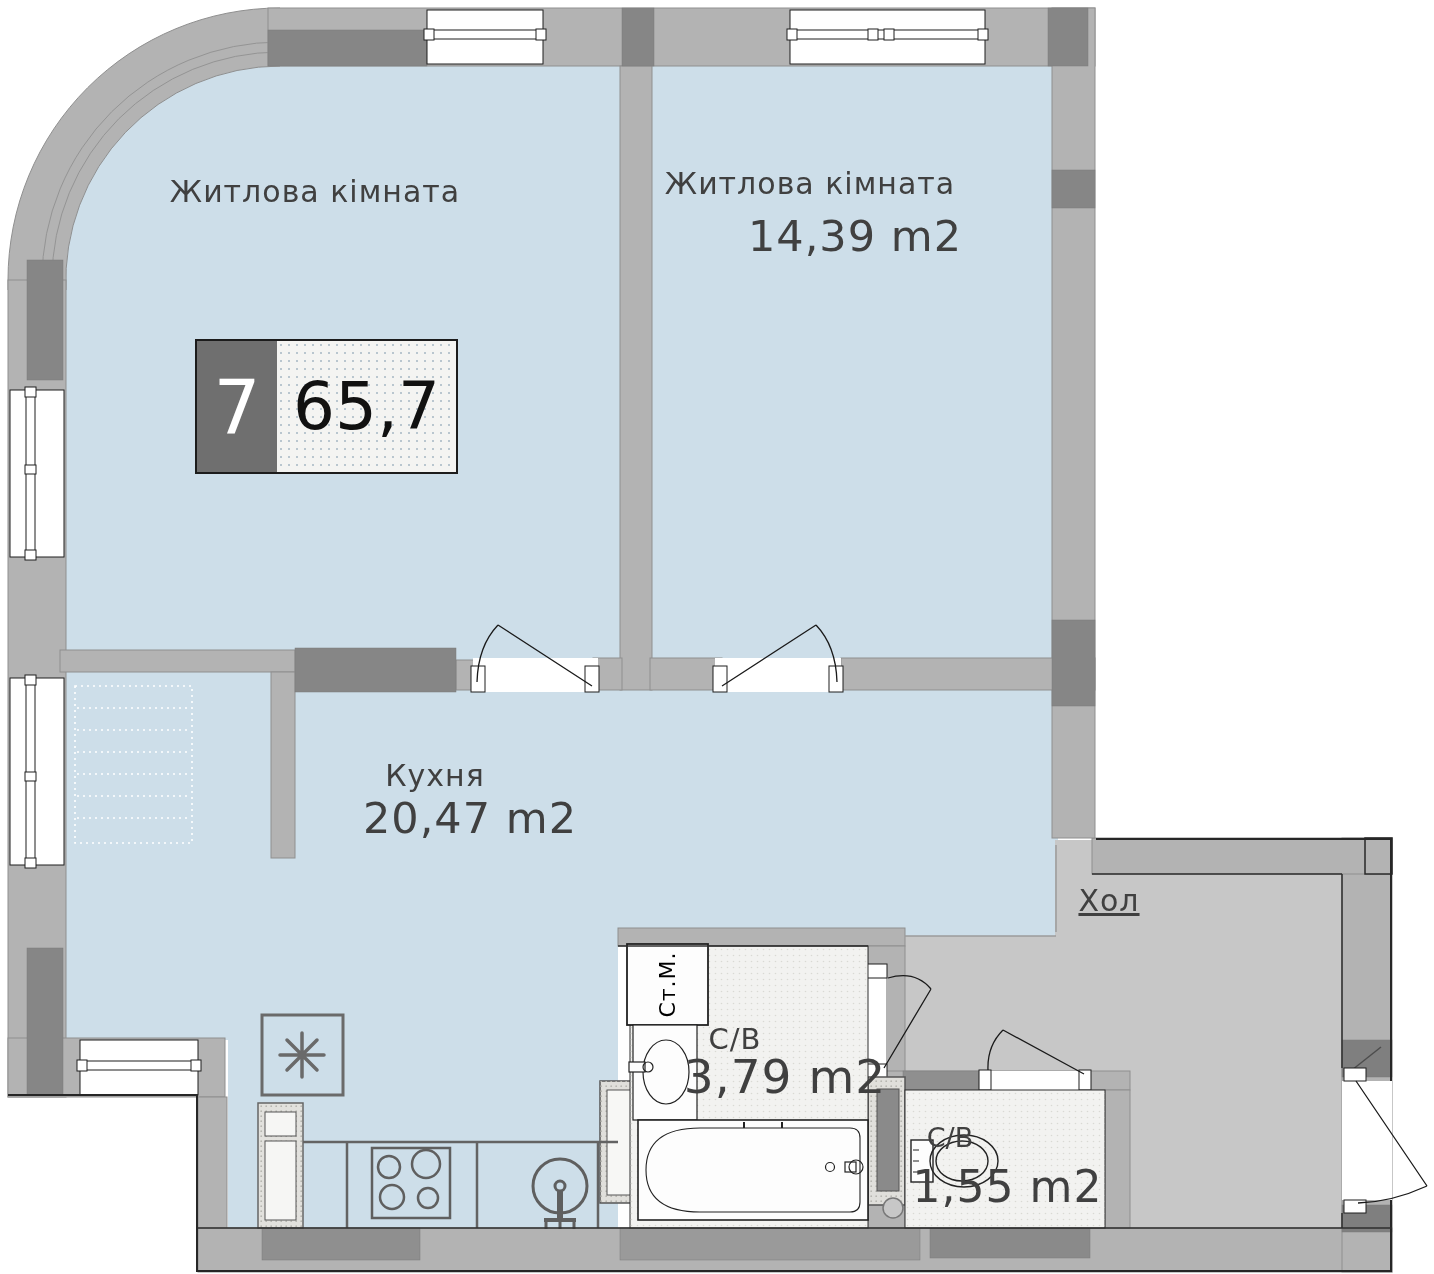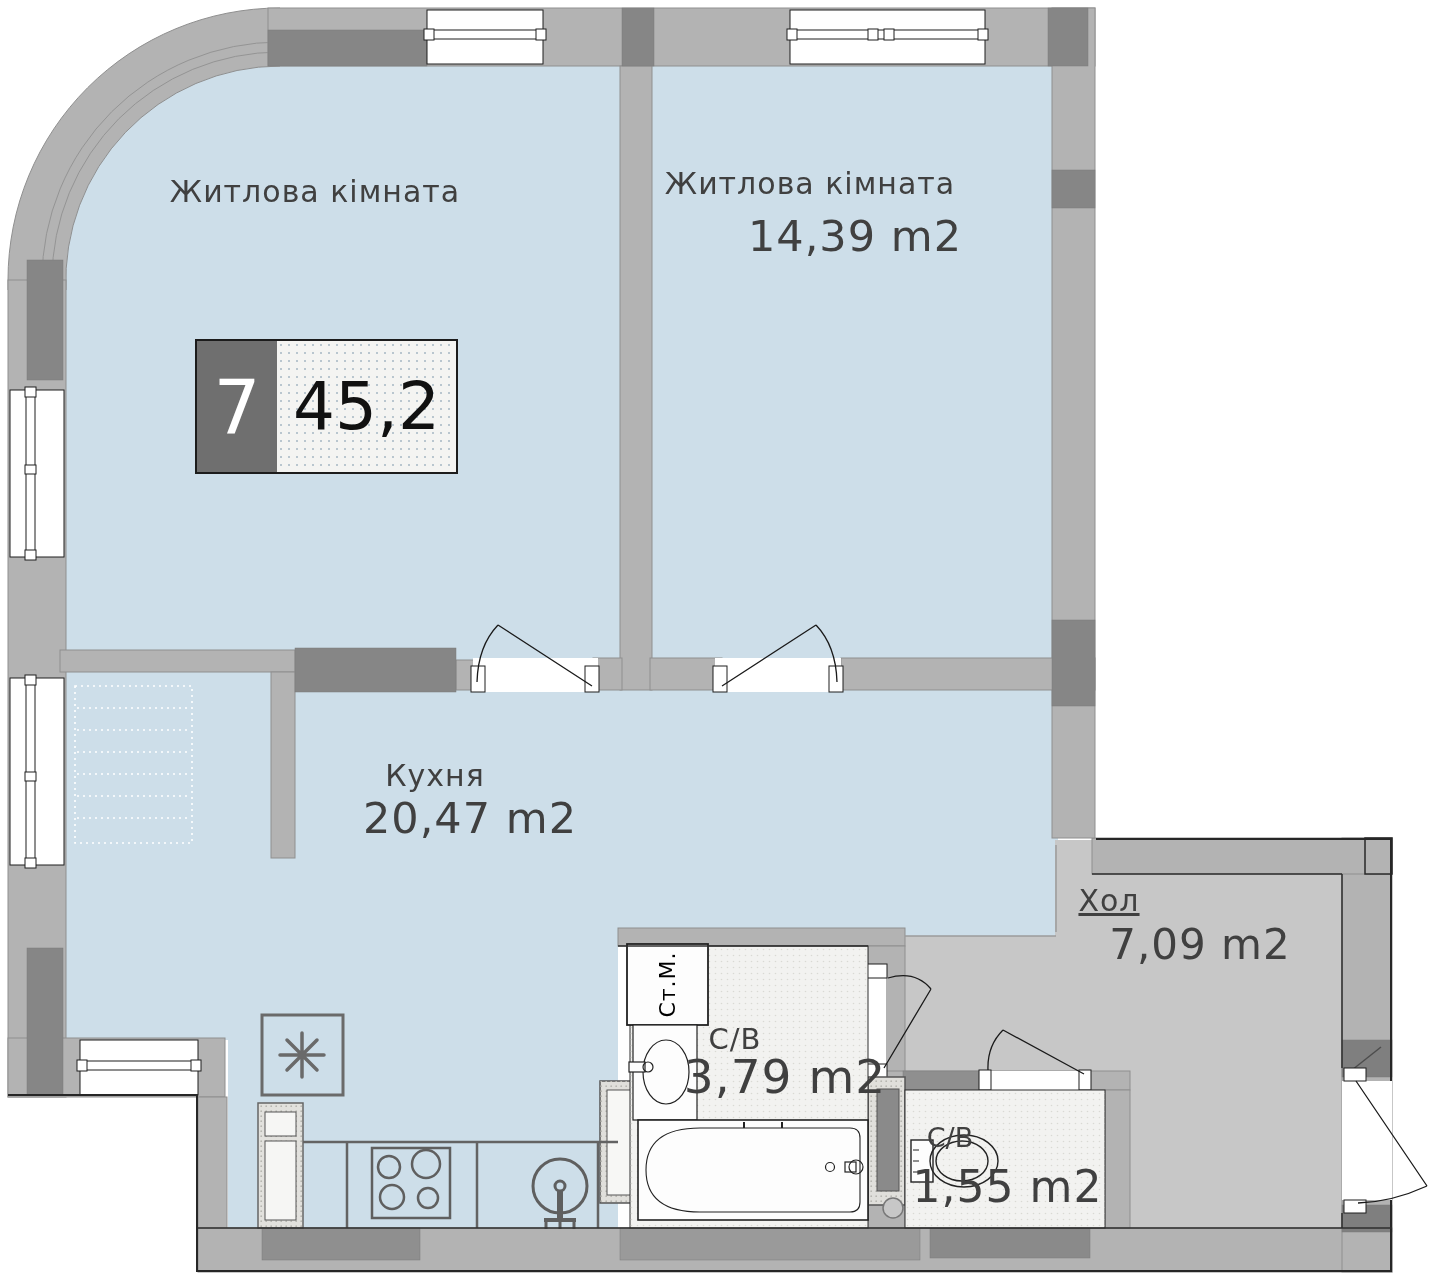--- a/index.html
+++ b/index.html
@@ -257,28 +257,27 @@
 
   <div class="lbl room-name" style="left:140px;top:176px;width:350px;">Житлова кімната</div>
 
   <div class="lbl room-name" style="left:660px;top:168px;width:300px;">Житлова кімната</div>
   <div class="lbl room-area" style="left:730px;top:214px;width:250px;">14,39 m2</div>
 
   <div class="lbl room-name" style="left:360px;top:760px;width:150px;">Кухня</div>
   <div class="lbl room-area" style="left:330px;top:796px;width:280px;">20,47 m2</div>
 
   <div class="lbl room-name" style="left:1064px;top:885px;width:90px;text-decoration:underline;">Хол</div>
-  <div class="lbl room-area" style="left:1085px;top:923px;width:230px;font-size:42px;">7,09 m2</div>
 
   <div class="lbl room-name" style="left:690px;top:1024px;width:90px;font-size:29px;">С/В</div>
   <div class="lbl room-area" style="left:670px;top:1052px;width:230px;font-size:47px;">3,79 m2</div>
 
   <div class="lbl small-name" style="left:905px;top:1124px;width:90px;">С/В</div>
   <div class="lbl room-area" style="left:890px;top:1164px;width:235px;font-size:44px;">1,55 m2</div>
 
   <div class="badge">
     <div class="num">7</div>
-    <div class="tot">45,2</div>
+    <div class="tot">65,7</div>
   </div>
 
   <div class="wm-label">Ст.М.</div>
 
 </div>
 
 </body></html>

